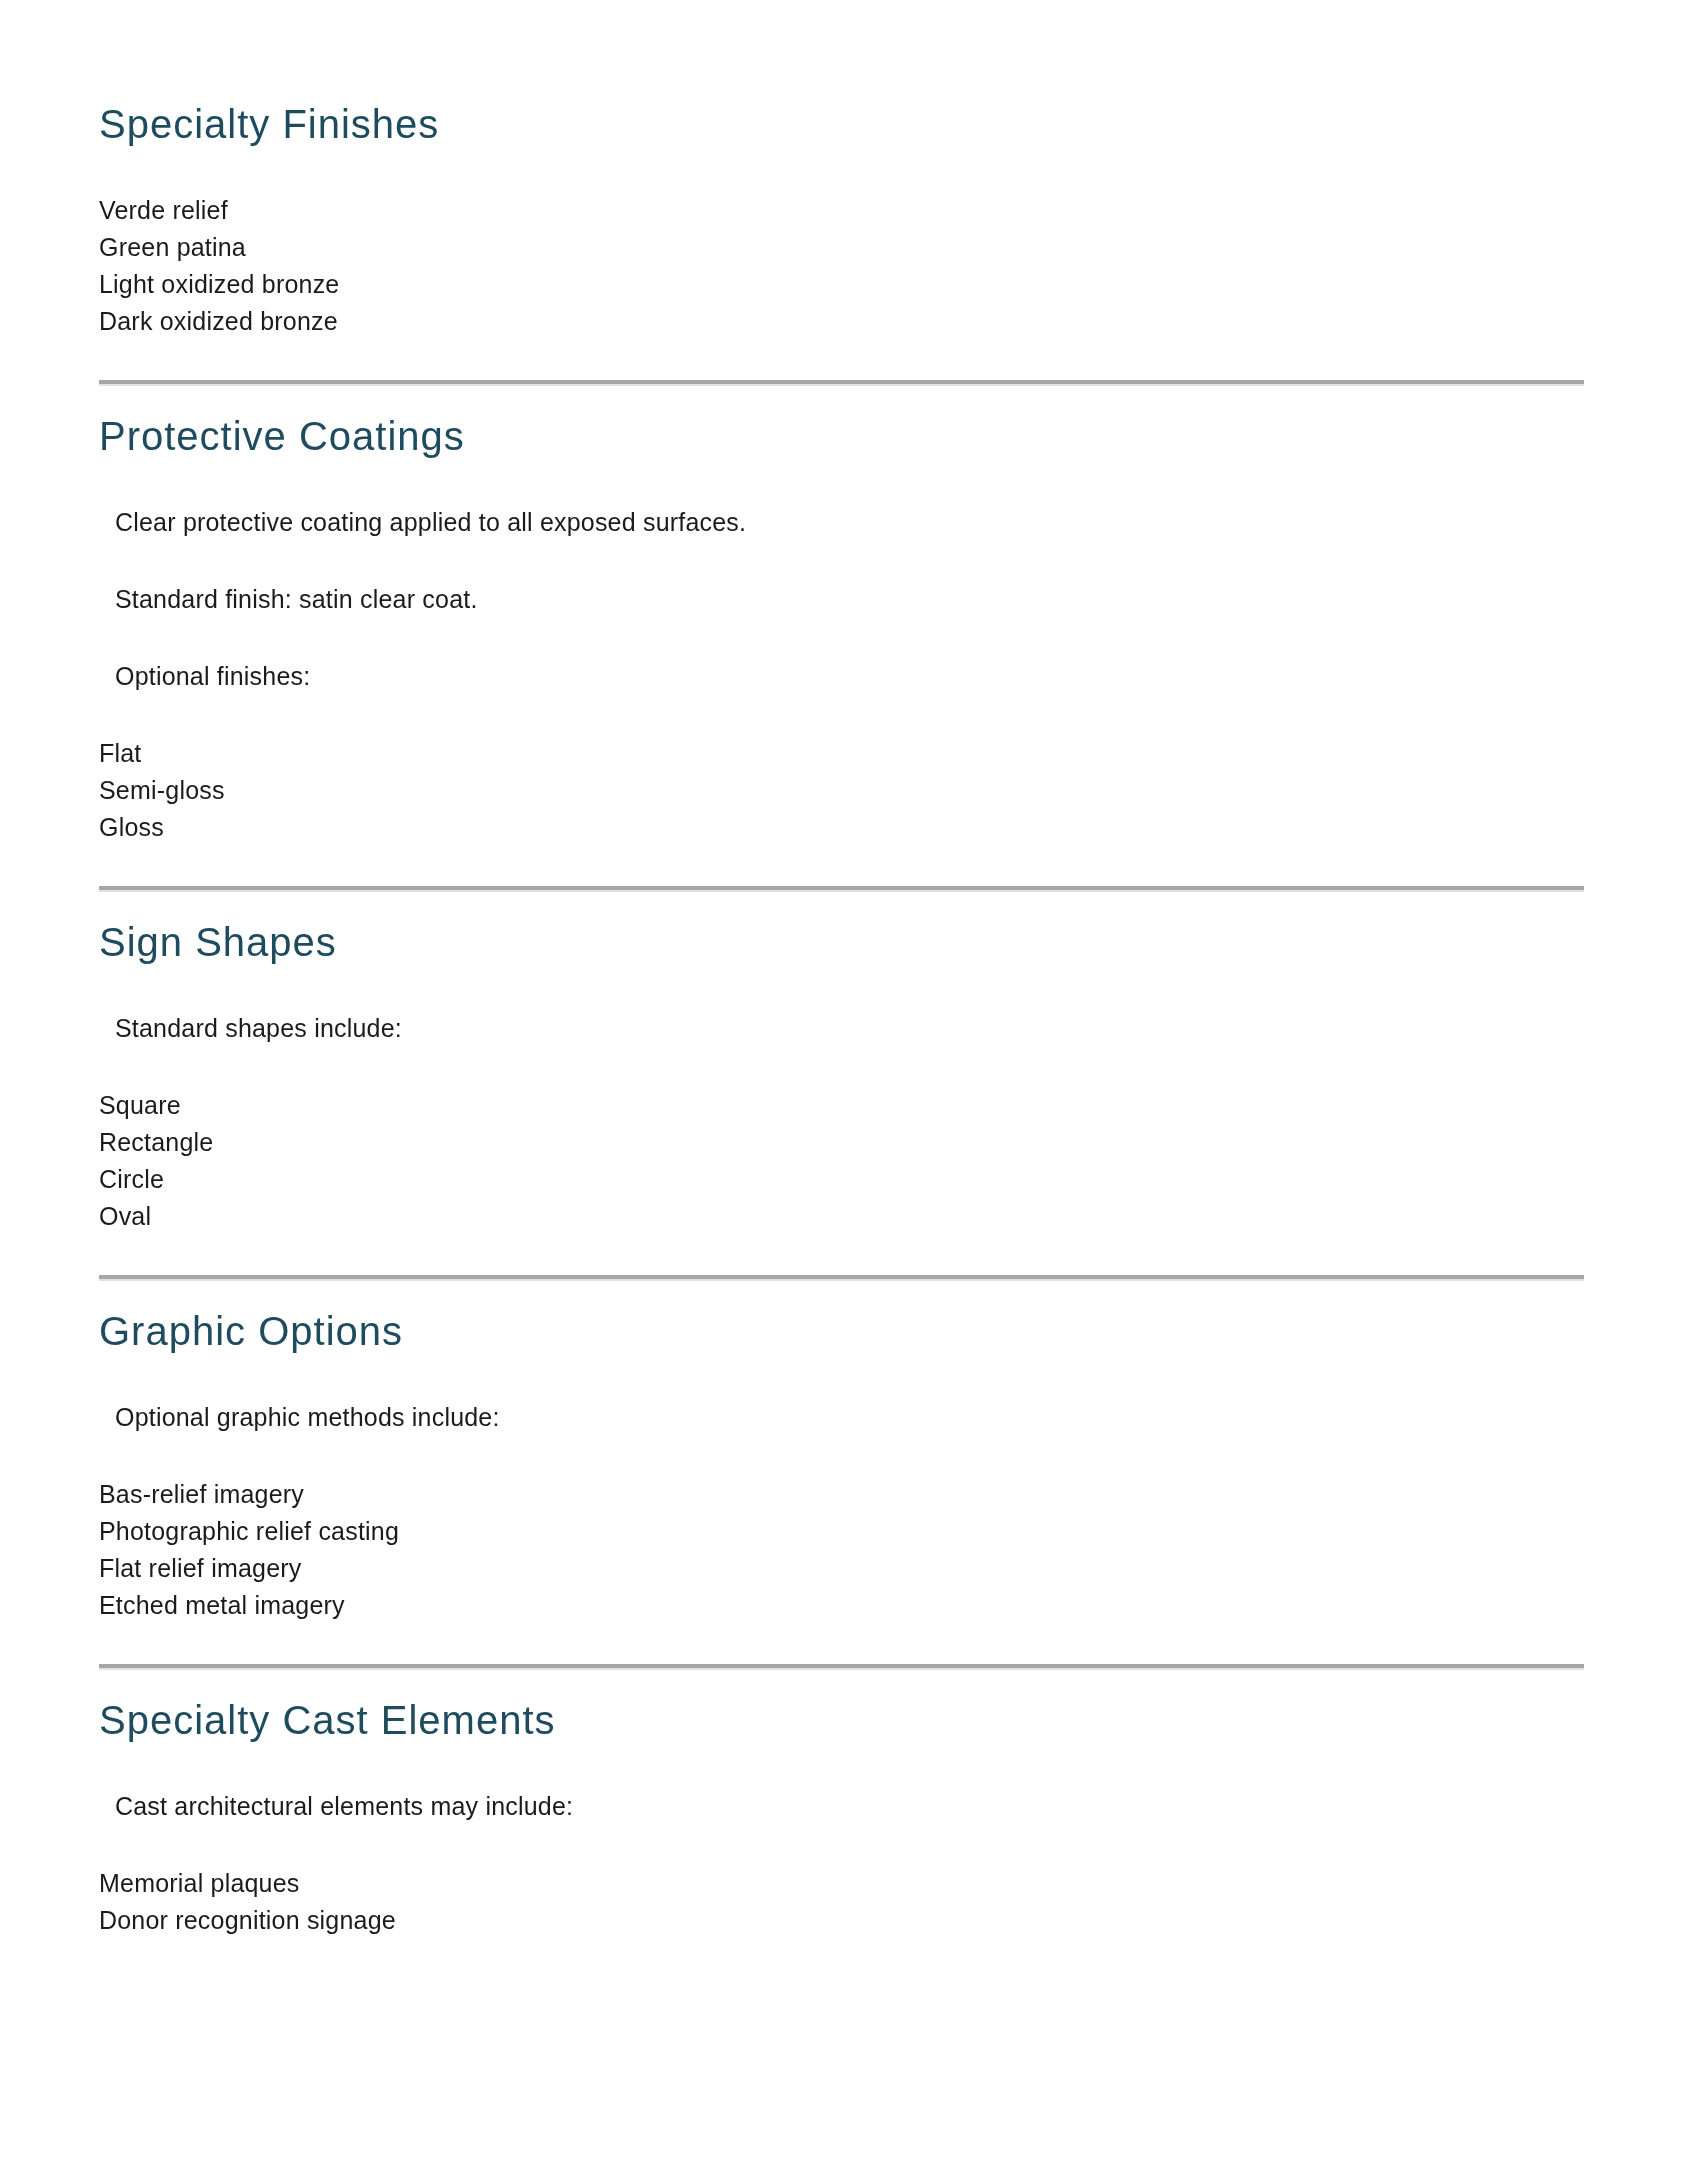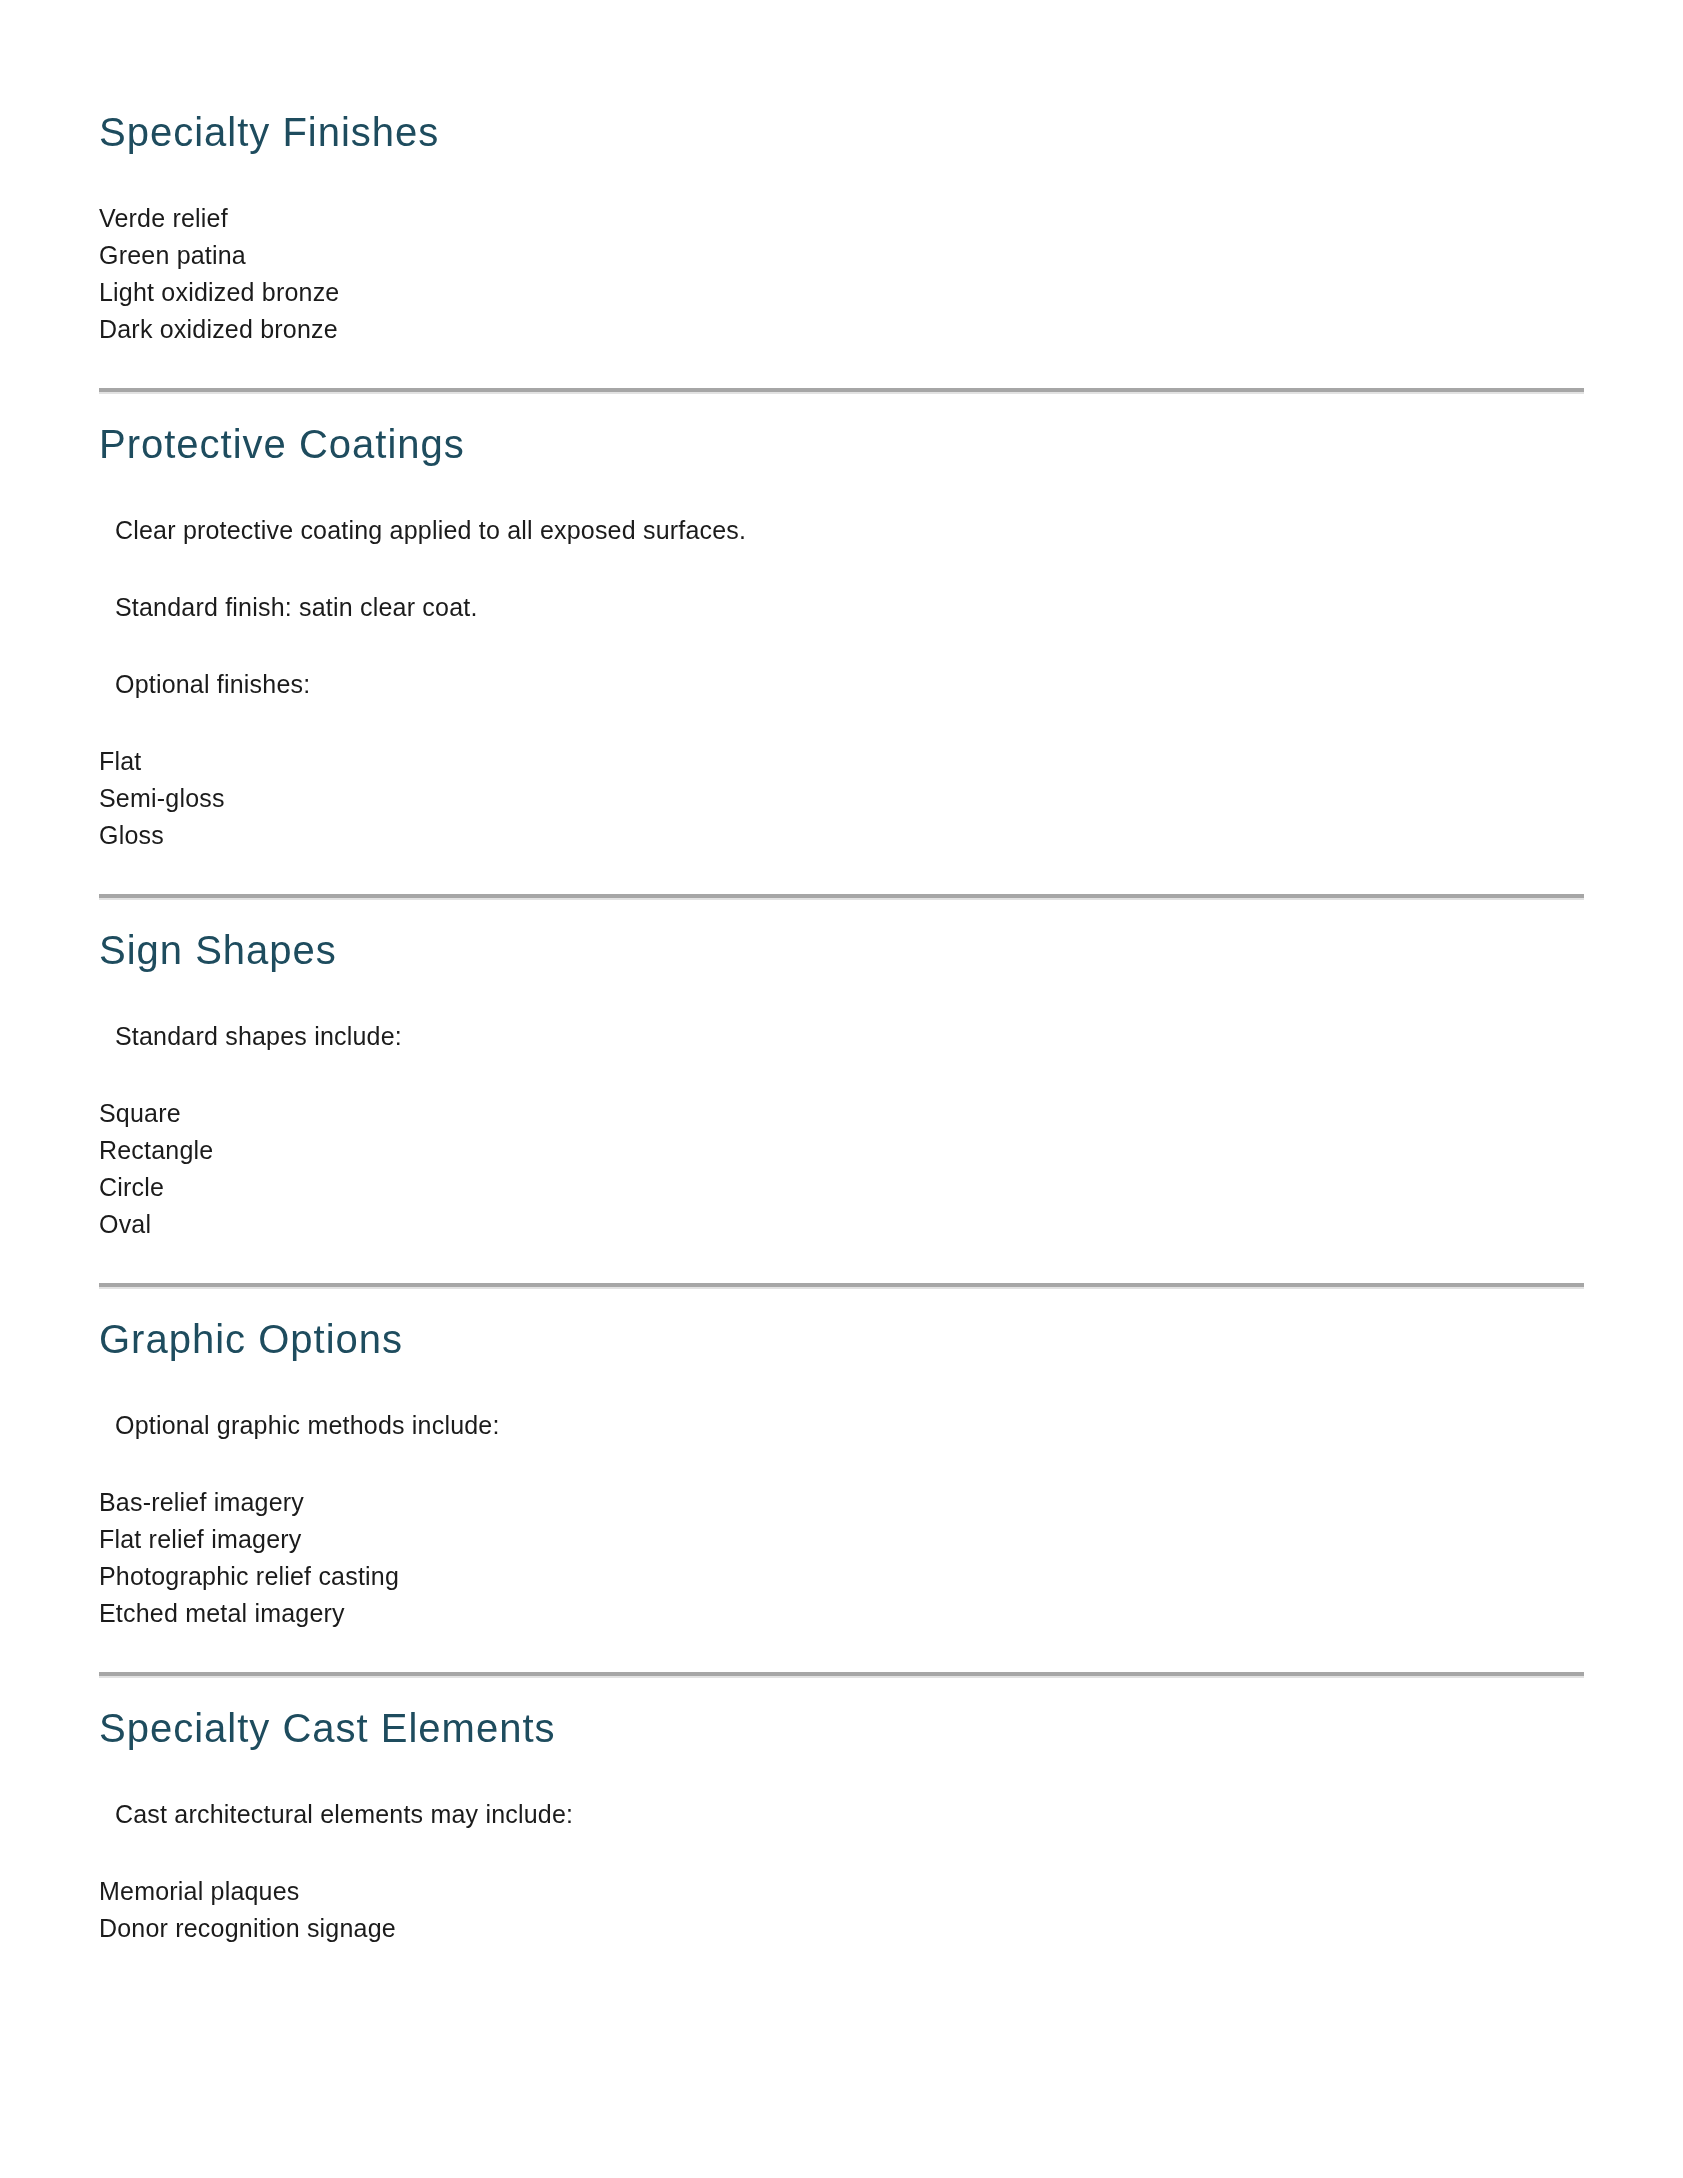--- a/index.html
+++ b/index.html
@@ -22,21 +22,21 @@
   .section-heading {
     font-family: "Liberation Sans", sans-serif;
     font-size: 40px;
     line-height: 44px;
     font-weight: 400;
     letter-spacing: 1px;
     color: #1e4c5e;
     margin: 30px 0 46px 0;
   }
   .section:first-child .section-heading {
-    margin-top: 16px;
+    margin-top: 8px;
   }
   .paragraph {
     font-size: 25px;
     line-height: 37px;
     color: #1b1b1b;
     margin: 0 0 40px 16px;
     letter-spacing: 0.2px;
   }
   .item-list {
     margin: 0 0 40px 0;
@@ -97,22 +97,22 @@
     </div>
   </div>
 
   <hr class="divider">
 
   <div class="section">
     <h2 class="section-heading">Graphic Options</h2>
     <p class="paragraph">Optional graphic methods include:</p>
     <div class="item-list">
       <div class="list-item">Bas-relief imagery</div>
+      <div class="list-item">Photographic relief casting</div>
       <div class="list-item">Flat relief imagery</div>
-      <div class="list-item">Photographic relief casting</div>
       <div class="list-item">Etched metal imagery</div>
     </div>
   </div>
 
   <hr class="divider">
 
   <div class="section">
     <h2 class="section-heading">Specialty Cast Elements</h2>
     <p class="paragraph">Cast architectural elements may include:</p>
     <div class="item-list">

